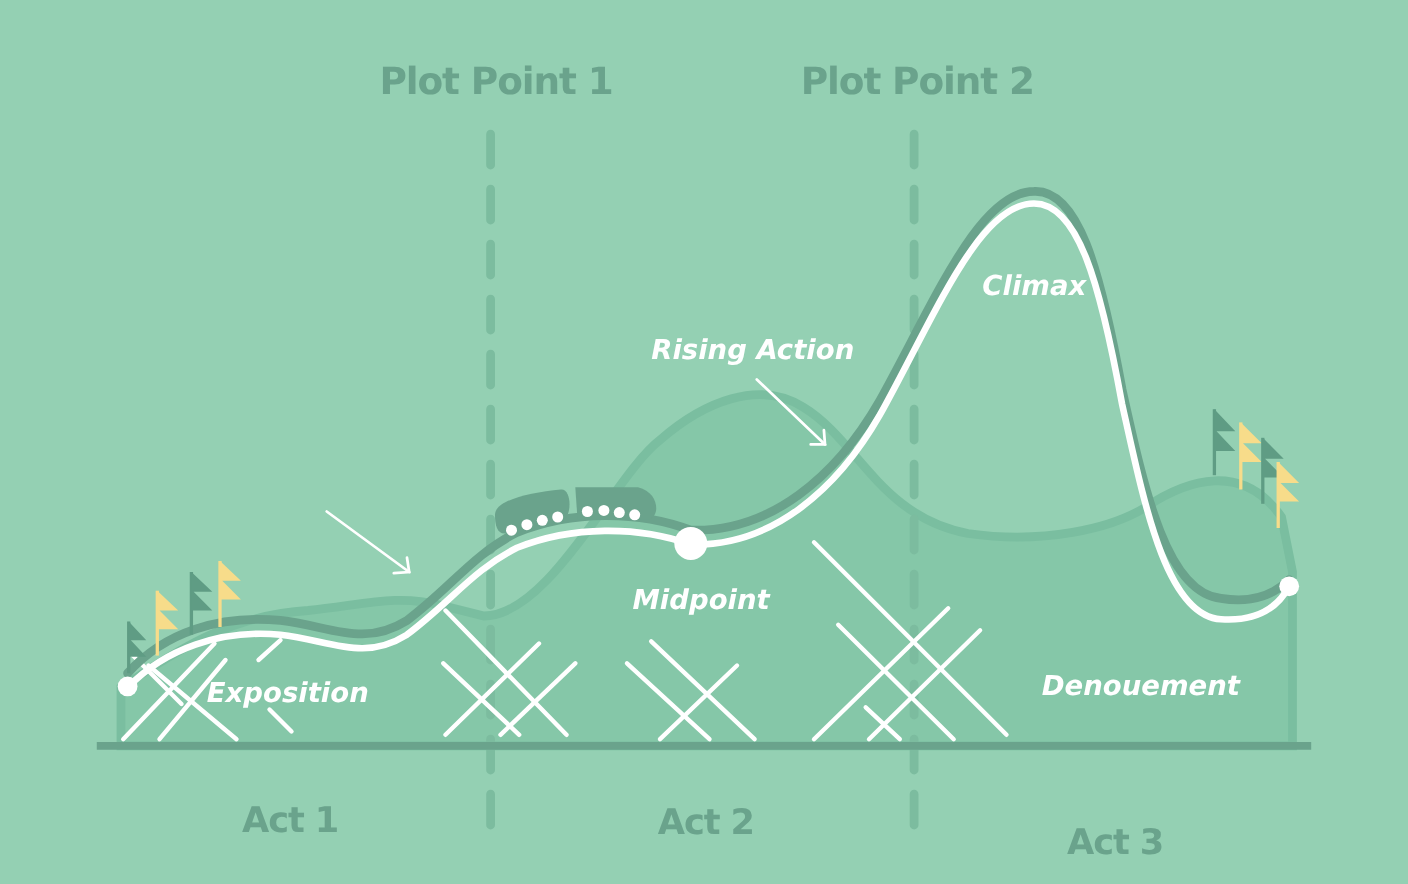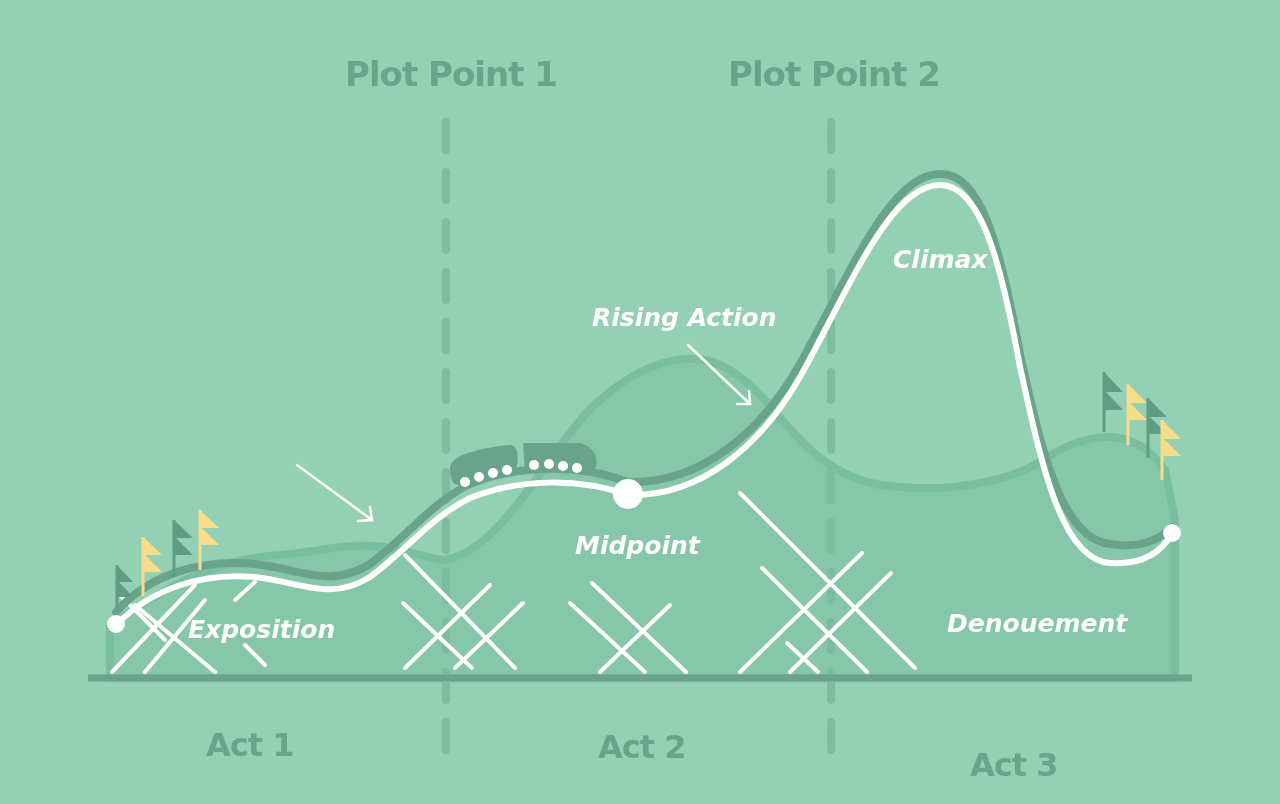--- a/index.html
+++ b/index.html
@@ -96,21 +96,21 @@
     </g>
     <g stroke="#ffffff" stroke-width="2.5" fill="none" stroke-linecap="round">
       <line x1="688" y1="345" x2="750" y2="404"></line>
       <path d="M737,404 L750,404 L749,391"></path>
     </g>
   </svg>
 
   <div class="lbl hdr" style="left:345px; top:54px;">Plot Point 1</div>
   <div class="lbl hdr" style="left:728px; top:54px;text-align:center;">Plot Point 2</div>
 
-  <div class="lbl act" style="left:206px; top:726px;">Act 1</div>
+  <div class="lbl act" style="left:220px; top:726px;">Act 1</div>
   <div class="lbl act" style="left:598px; top:728px;">Act 2</div>
   <div class="lbl act" style="left:970px; top:726px;margin-top:20px;">Act 3</div>
 
   <div class="lbl ann" style="left:188px; top:615px;">Exposition</div>
   <div class="lbl ann" style="left:592px; top:303px;">Rising Action</div>
   <div class="lbl ann" style="left:575px; top:531px;">Midpoint</div>
   <div class="lbl ann" style="left:893px; top:245px;">Climax</div>
   <div class="lbl ann" style="left:947px; top:609px;text-align:right;">Denouement</div>
 </div>
 

